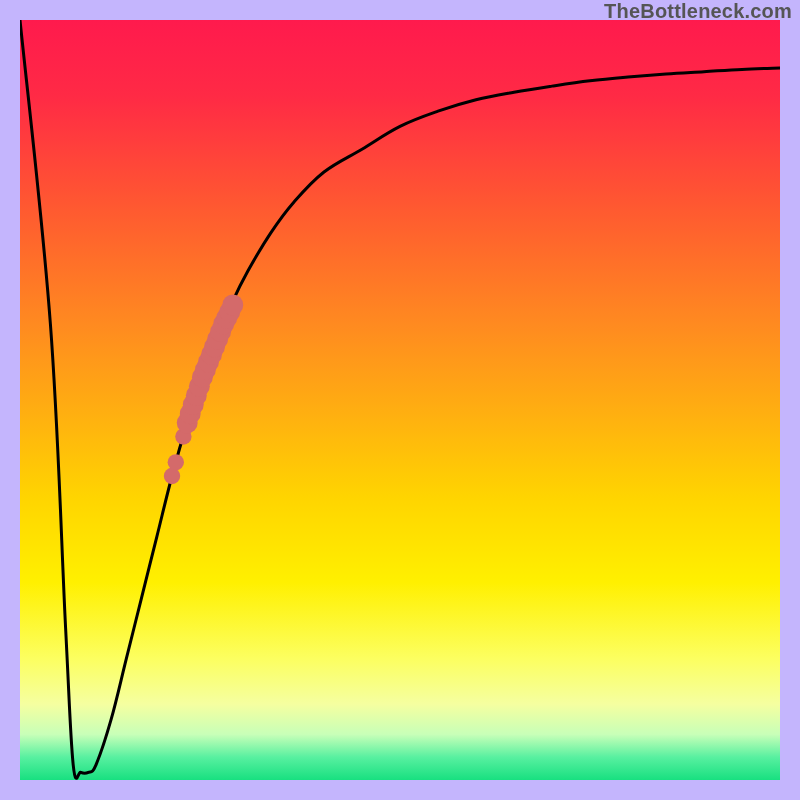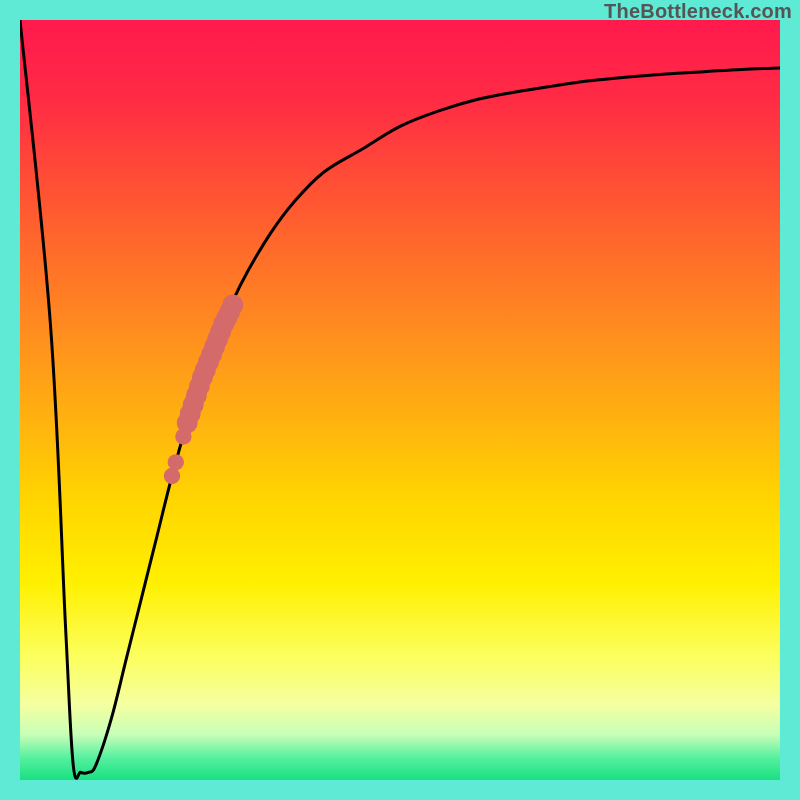--- a/index.html
+++ b/index.html
@@ -9,21 +9,21 @@
     height: 800px;
     background: #000;
     overflow: hidden;
   }
   .frame {
     position: absolute;
     left: 0;
     top: 0;
     width: 800px;
     height: 800px;
-    background: #5eead4;
+    background: #c4b5fd;
   }
   .plot {
     position: absolute;
     left: 20px;
     top: 20px;
     width: 760px;
     height: 760px;
     background: linear-gradient(
       to bottom,
       #ff1a4d 0%,

